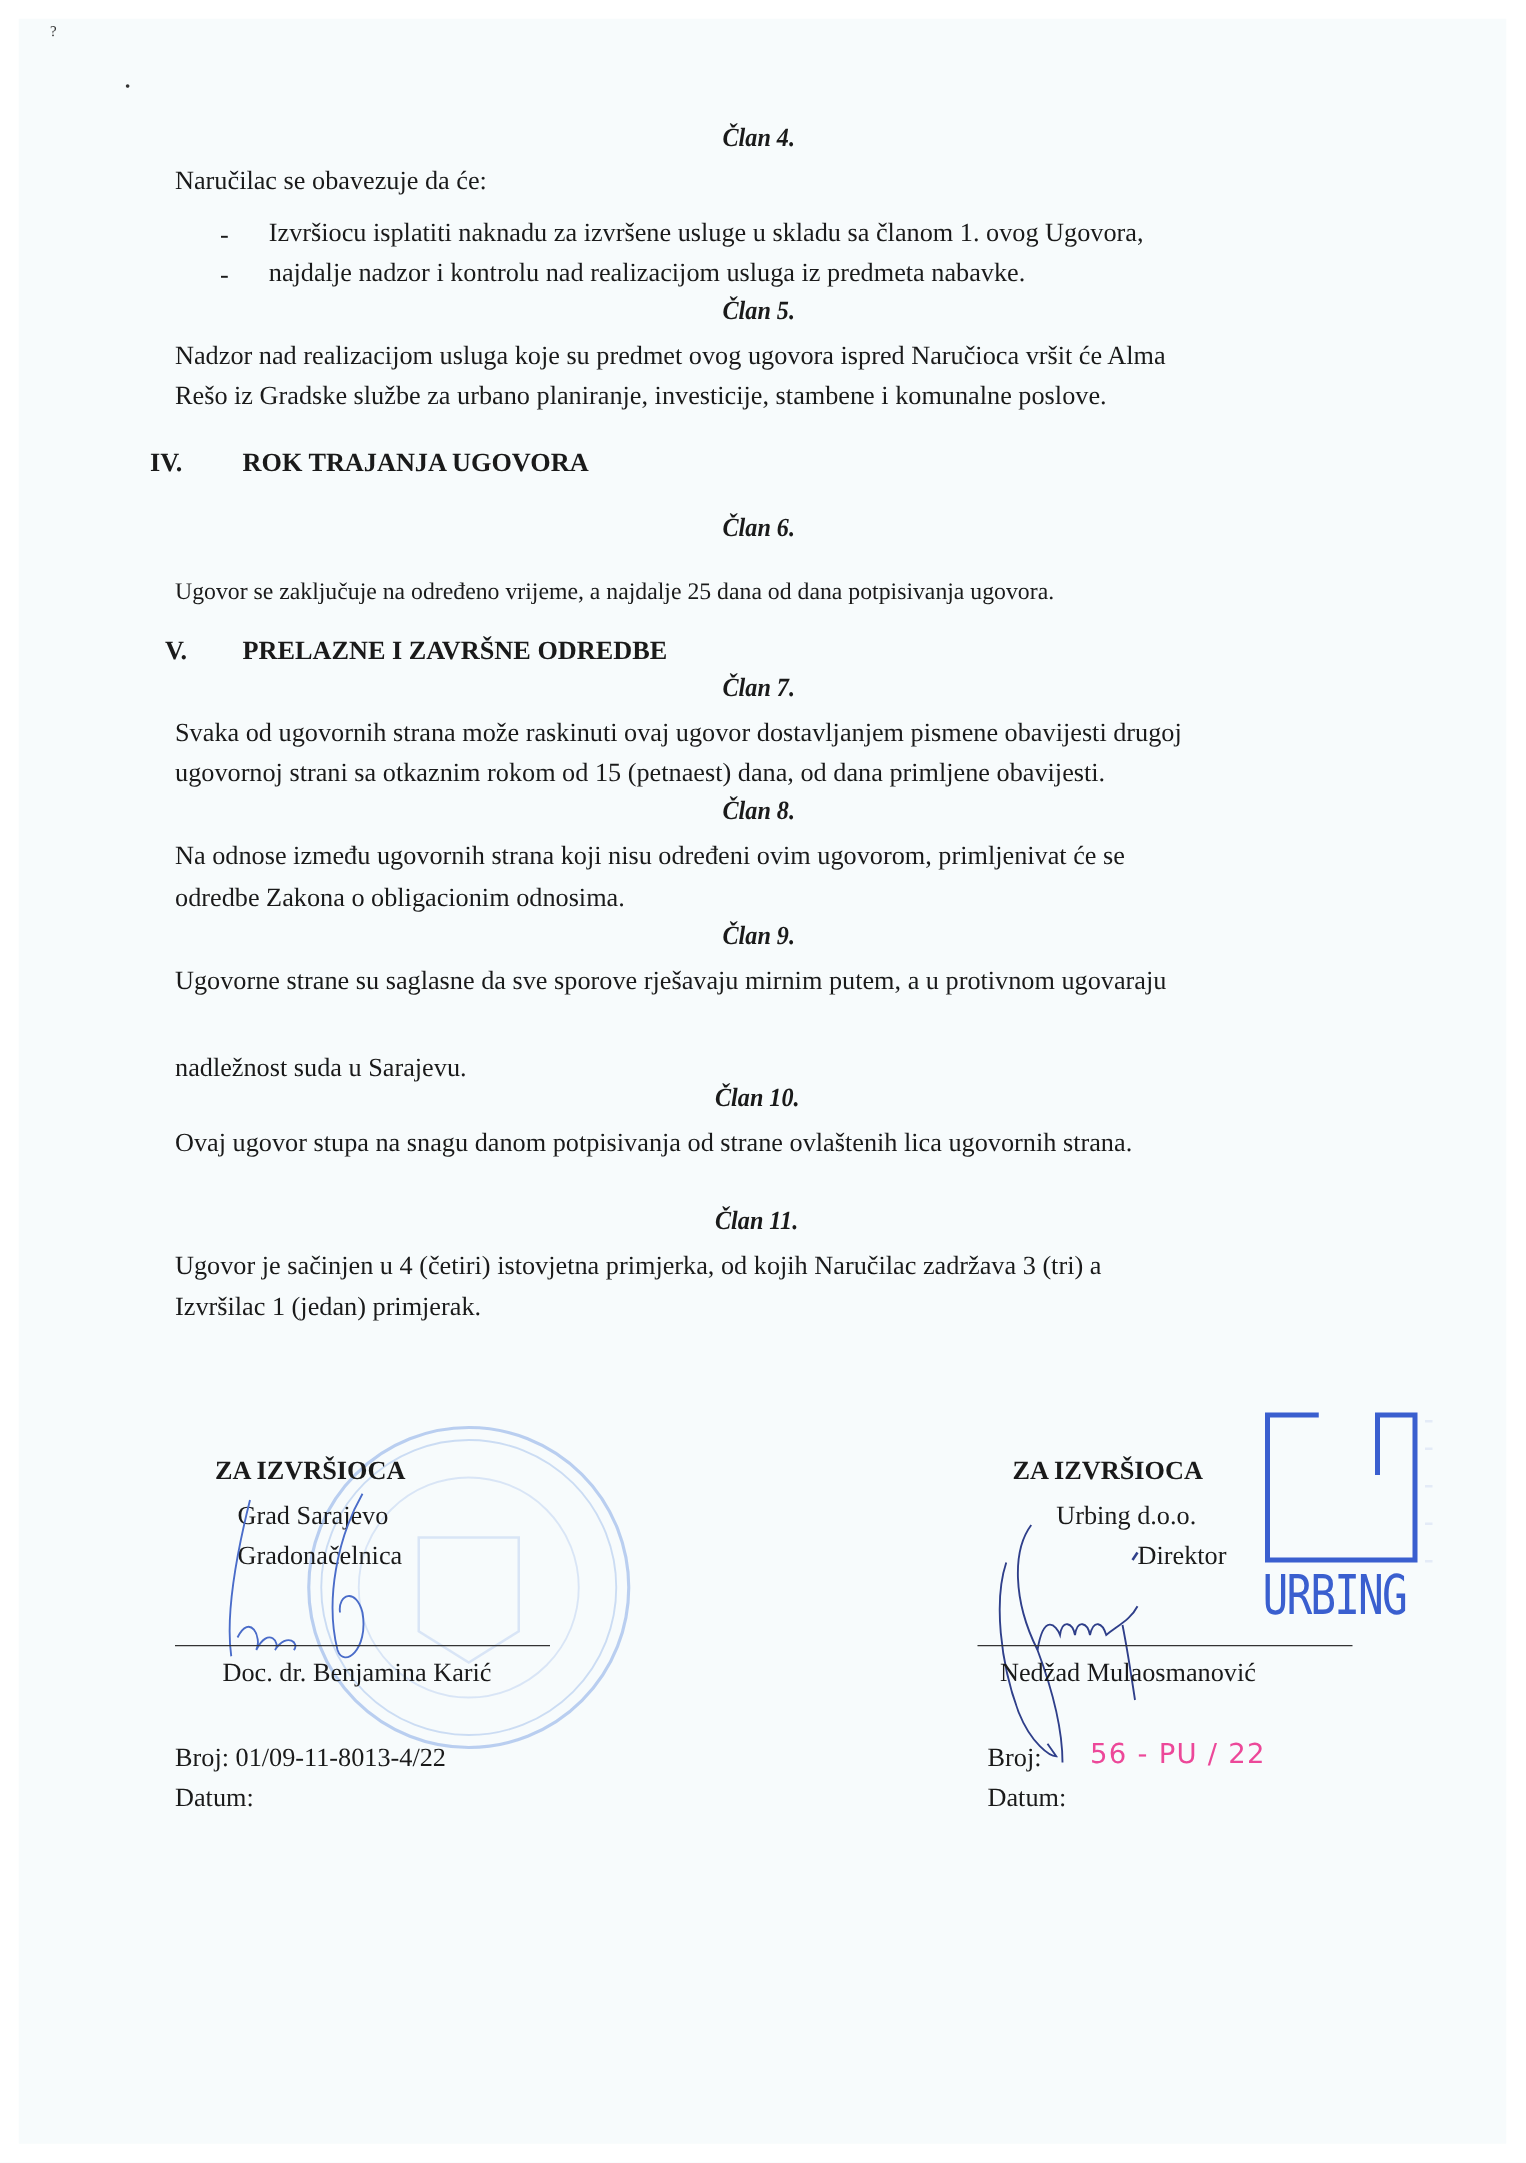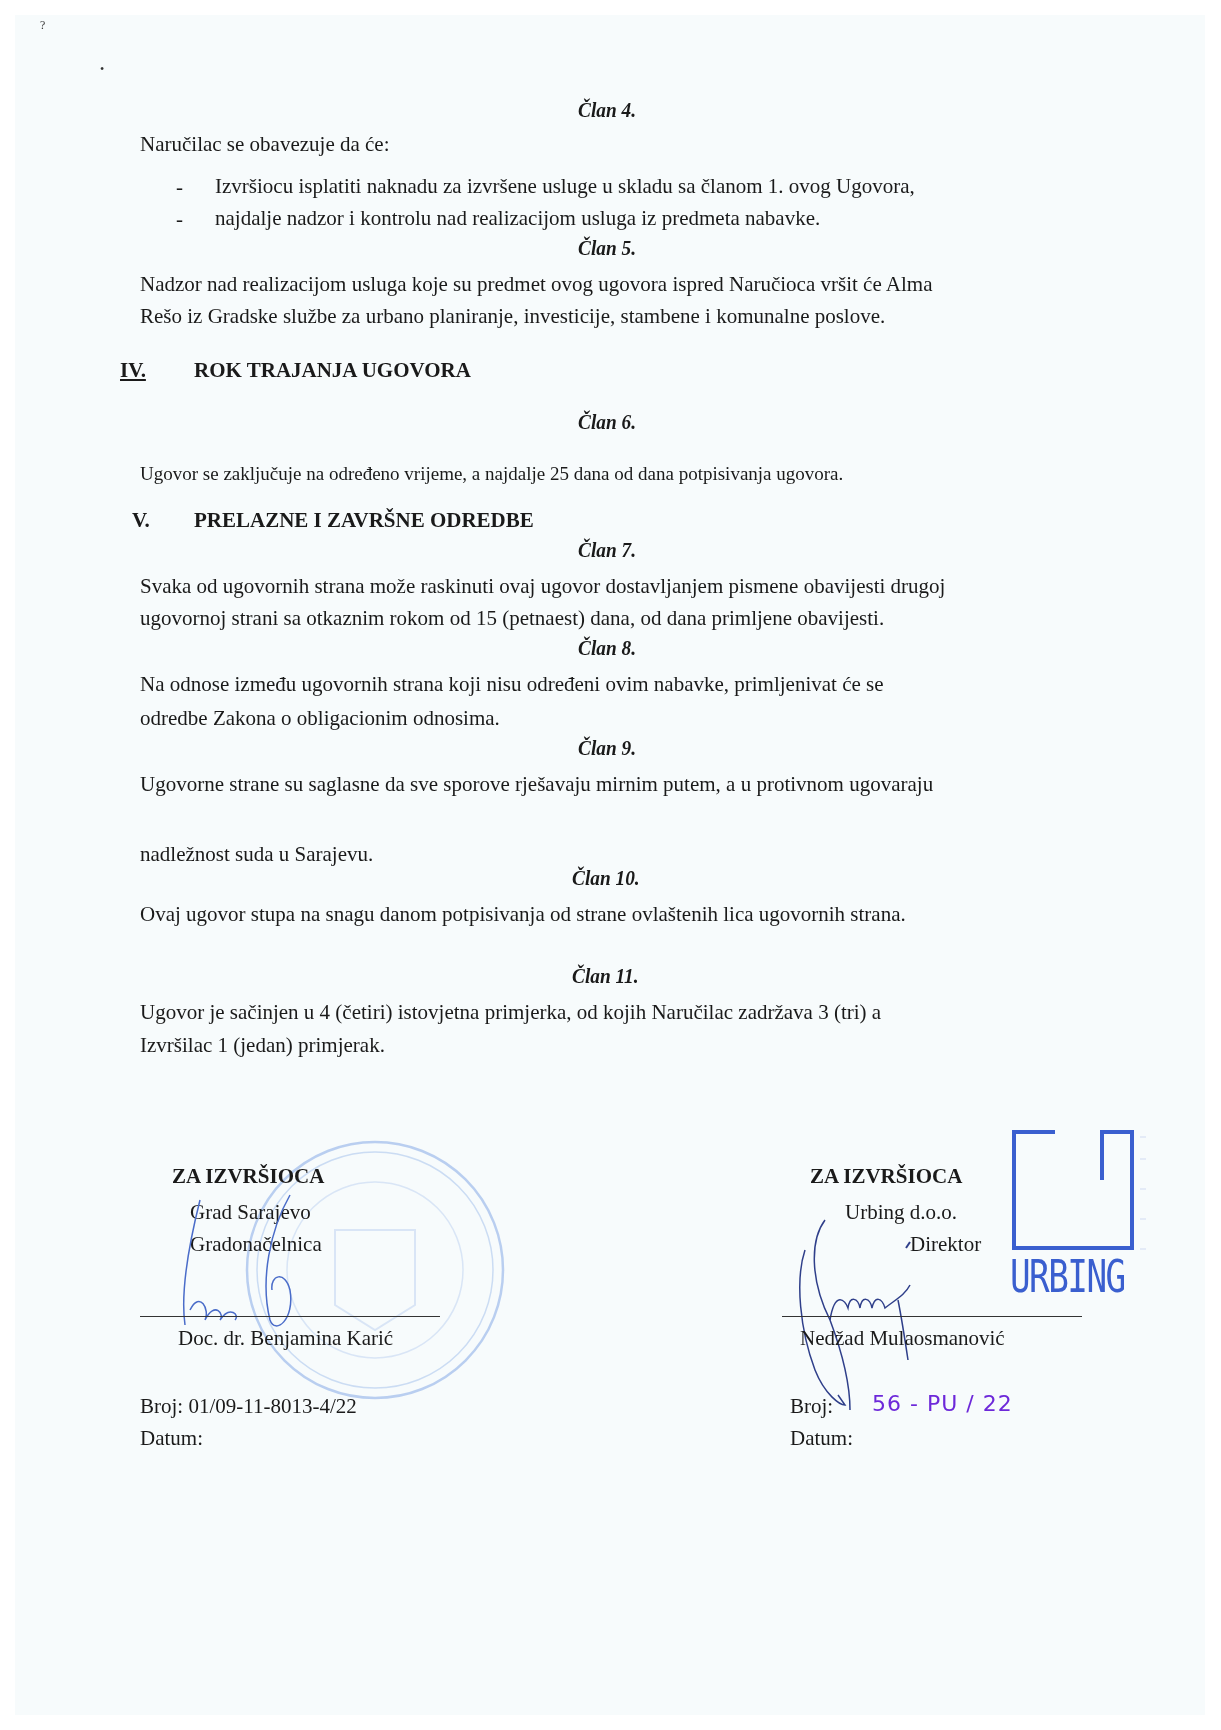--- a/index.html
+++ b/index.html
@@ -13,21 +13,21 @@
   }
   .abs { position: absolute; white-space: nowrap; }
   .body-text { font-size: 21px; line-height: 32px; }
   .small-text { font-size: 19px; }
   .clan { font-style: italic; font-weight: bold; font-size: 21px; transform: scaleX(0.92); transform-origin: left; }
   .section { font-weight: bold; font-size: 21px; }
   .justify { white-space: normal; text-align: justify; text-align-last: left; }
   .sig-heading { font-weight: bold; font-size: 21px; }
   .sig-line { position: absolute; height: 1px; background: #333; }
   .speck { position: absolute; color: #333; font-size: 12px; }
-  .handwrite { font-family: "DejaVu Sans", sans-serif; color: #6d28d9; font-size: 22px; letter-spacing: 1px; }
+  .handwrite { font-family: "DejaVu Sans", sans-serif; color: #ec4899; font-size: 22px; letter-spacing: 1px; }
   svg { position: absolute; overflow: visible; }
 </style>
 </head>
 <body>
 
 <div class="page"></div>
 
 <span class="speck" style="left:40px;top:18px;">?</span>
 <span class="speck" style="left:100px;top:62px;">•</span>
 
@@ -35,35 +35,35 @@
 <div class="abs body-text" style="left:140px;top:128px;">Naručilac se obavezuje da će:</div>
 <div class="abs body-text" style="left:176px;top:171px;">-</div>
 <div class="abs body-text" style="left:215px;top:170px;">Izvršiocu isplatiti naknadu za izvršene usluge u skladu sa članom 1. ovog Ugovora,</div>
 <div class="abs body-text" style="left:176px;top:203px;">-</div>
 <div class="abs body-text" style="left:215px;top:202px;">najdalje nadzor i kontrolu nad realizacijom usluga iz predmeta nabavke.</div>
 
 <div class="abs clan" style="left:578px;top:236px;">Član 5.</div>
 <div class="abs body-text" style="left:140px;top:268px;">Nadzor nad realizacijom usluga koje su predmet ovog ugovora ispred Naručioca vršit će Alma</div>
 <div class="abs body-text" style="left:140px;top:300px;">Rešo iz Gradske službe za urbano planiranje, investicije, stambene i komunalne poslove.</div>
 
-<div class="abs section" style="left:120px;top:358px;text-decoration:underline;">IV.</div>
+<div class="abs section" style="left:120px;top:358px;">IV.</div>
 <div class="abs section" style="left:194px;top:358px;">ROK TRAJANJA UGOVORA</div>
 
 <div class="abs clan" style="left:578px;top:410px;">Član 6.</div>
 <div class="abs body-text small-text" style="left:140px;top:458px;">Ugovor se zaključuje na određeno vrijeme, a najdalje 25 dana od dana potpisivanja ugovora.</div>
 
 <div class="abs section" style="left:132px;top:508px;">V.</div>
 <div class="abs section" style="left:194px;top:508px;">PRELAZNE I ZAVRŠNE ODREDBE</div>
 
 <div class="abs clan" style="left:578px;top:538px;">Član 7.</div>
 <div class="abs body-text" style="left:140px;top:570px;">Svaka od ugovornih strana može raskinuti ovaj ugovor dostavljanjem pismene obavijesti drugoj</div>
 <div class="abs body-text" style="left:140px;top:602px;">ugovornoj strani sa otkaznim rokom od 15 (petnaest) dana, od dana primljene obavijesti.</div>
 
 <div class="abs clan" style="left:578px;top:636px;">Član 8.</div>
-<div class="abs body-text justify" style="left:140px;top:668px;width:945px;">Na odnose između ugovornih strana koji nisu određeni ovim nabavke, primljenivat će se</div>
+<div class="abs body-text justify" style="left:140px;top:668px;width:945px;">Na odnose između ugovornih strana koji nisu određeni ovim ugovorom, primljenivat će se</div>
 <div class="abs body-text" style="left:140px;top:702px;">odredbe Zakona o obligacionim odnosima.</div>
 
 <div class="abs clan" style="left:578px;top:736px;">Član 9.</div>
 <div class="abs body-text" style="left:140px;top:768px;">Ugovorne strane su saglasne da sve sporove rješavaju mirnim putem, a u protivnom ugovaraju</div>
 <div class="abs body-text" style="left:140px;top:802px;margin-top:36px;">nadležnost suda u Sarajevu.</div>
 
 <div class="abs clan" style="left:572px;top:866px;">Član 10.</div>
 <div class="abs body-text" style="left:140px;top:898px;">Ovaj ugovor stupa na snagu danom potpisivanja od strane ovlaštenih lica ugovornih strana.</div>
 
 <div class="abs clan" style="left:572px;top:964px;">Član 11.</div>

